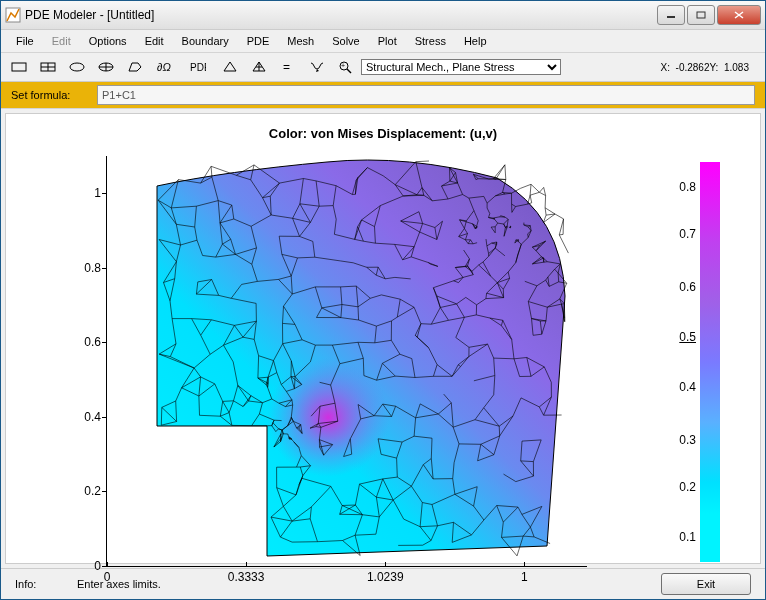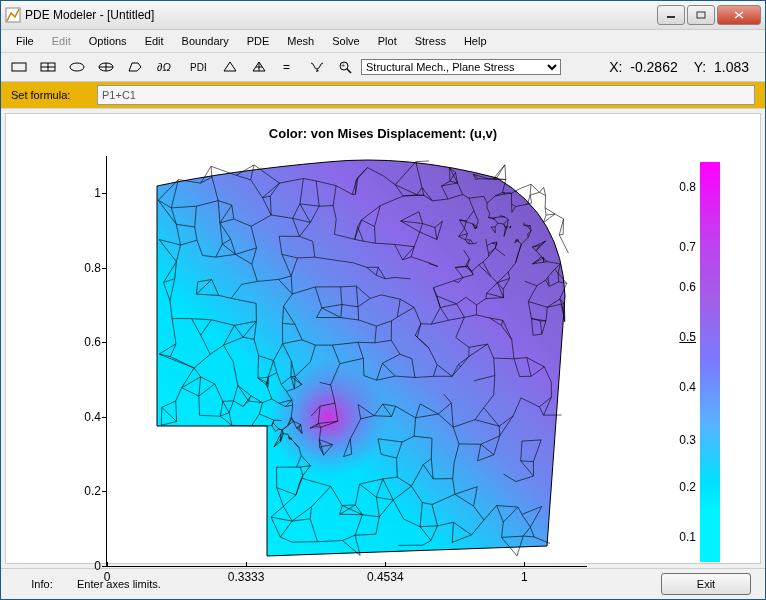--- a/index.html
+++ b/index.html
@@ -10,36 +10,36 @@
 .wbtns{display:flex;gap:2px}
 .wbtn{width:26px;height:18px;border:1px solid #888;border-radius:3px;display:flex;align-items:center;justify-content:center;font-size:10px;background:linear-gradient(#f4f4f4,#d8d8d8);cursor:pointer}
 .wbtn.close{background:linear-gradient(#e89b8c,#c9402c);color:#fff;width:42px}
 .menubar{height:22px;background:#f0f0f0;display:flex;align-items:center;padding:0 6px;border-bottom:1px solid #d4d4d4}
 .menuitem{padding:3px 9px;color:#000;cursor:pointer}
 .menuitem.disabled{color:#888}
 .toolbar{height:28px;background:#f0f0f0;display:flex;align-items:center;padding:0 4px;border-bottom:1px solid #ccc;gap:1px}
 .tbtn{width:26px;height:22px;border:1px solid transparent;display:flex;align-items:center;justify-content:center;cursor:pointer}
 .tbtn svg{width:18px;height:14px}
 .modesel{flex:0 0 200px;height:16px;font-size:11px;border:1px solid #7a7a7a;background:#fff}
-.coords{margin-left:auto;display:flex;gap:16px;padding:0 12px;font-size:14px;color:#000}
+.coords{margin-left:auto;display:flex;padding:0 12px;font-size:10px;color:#000}
 .formula-row{height:26px;background:#eab308;display:flex;align-items:center;padding:0 10px;border-bottom:1px solid #d4d4d4}
 .formula-row label{width:86px;color:#000;font-size:11px}
 .formula-row input{flex:1;height:18px;border:1px solid #999;background:#f6f6f6;color:#555;padding:0 4px;font-size:11px}
 .canvas-area{flex:1;background:#fff;margin:4px;border:1px solid #ccc;position:relative;display:flex;align-items:center;justify-content:center}
 .plot-title{position:absolute;top:12px;left:0;right:0;text-align:center;font-size:13px;font-weight:bold;color:#000}
 .axes{position:absolute;left:100px;top:42px;width:480px;height:410px;border-left:1px solid #000;border-bottom:1px solid #000}
 .ytick{position:absolute;left:-38px;width:32px;text-align:right;font-size:12px;color:#000;transform:translateY(-50%)}
 .ytickm{position:absolute;left:-5px;width:5px;border-top:1px solid #000}
 .xtick{position:absolute;bottom:-18px;transform:translateX(-50%);font-size:12px;color:#000}
 .xtickm{position:absolute;bottom:-1px;height:5px;border-left:1px solid #000}
 .mesh-svg{position:absolute;left:0;top:0;width:480px;height:410px}
 .cbar{position:absolute;right:40px;top:48px;width:20px;height:400px;background:linear-gradient(to top,#00f3ff 0%,#00f3ff 12%,#00e0ff 20%,#5ab0ff 35%,#7a7aff 50%,#a060e8 65%,#c040f0 80%,#e020f8 90%,#ff00ff 100%)}
 .ctick{position:absolute;right:64px;font-size:12px;color:#000;transform:translateY(-50%)}
 .status{height:30px;background:#f0f0f0;border-top:1px solid #ccc;display:flex;align-items:center;padding:0 14px}
-.status .lbl{width:54px;text-align:center;margin-right:8px}
+.status .lbl{width:54px;text-align:left;margin-right:8px}
 .exitbtn{margin-left:auto;width:90px;height:22px;border:1px solid #707070;background:linear-gradient(#fafafa,#e0e0e0);border-radius:3px;cursor:pointer;font-size:11px}
 </style>
 </head>
 <body>
 
 <div class="window">
   <div class="titlebar">
     <svg class="ico" viewBox="0 0 16 16">
         <rect x="1" y="1" width="14" height="14" fill="#fff" stroke="#888"></rect>
         <path d="M2 14 L6 6 L10 10 L14 2" stroke="#d97a00" fill="none" stroke-width="1.5"></path>
@@ -195,35 +195,35 @@
           <div class="ytick" style="top: 111.818px;">0.8</div>
           <div class="ytickm" style="top: 111.818px;"></div>
           <div class="ytick" style="top: 37.2727px;">1</div>
           <div class="ytickm" style="top: 37.2727px;"></div>
         </div>
         <div id="xticks">
           <div class="xtick" style="left: 0px;">0</div>
           <div class="xtickm" style="left: 0px;"></div>
           <div class="xtick" style="left: 139.117px;">0.3333</div>
           <div class="xtickm" style="left: 139.117px;"></div>
-          <div class="xtick" style="left: 278.275px;">0.4534</div>
+          <div class="xtick" style="left: 278.275px;">1.0239</div>
           <div class="xtickm" style="left: 278.275px;"></div>
           <div class="xtick" style="left: 417.391px;">1</div>
           <div class="xtickm" style="left: 417.391px;"></div>
         </div>
     </div>
     <div class="cbar"></div>
     <div id="cticks">
         <div class="ctick" style="top: 423px;">0.1</div>
         <div class="ctick" style="top: 373px;">0.2</div>
         <div class="ctick" style="top: 326px;">0.3</div>
         <div class="ctick" style="top: 273px;">0.4</div>
         <div class="ctick" style="top: 223px; text-decoration: underline;">0.5</div>
         <div class="ctick" style="top: 173px;">0.6</div>
-        <div class="ctick" style="top: 133px;">0.7</div>
+        <div class="ctick" style="top: 120px;">0.7</div>
         <div class="ctick" style="top: 73px;">0.8</div>
       </div>
   </div>
 
   <div class="status">
     <span class="lbl">Info:</span>
     <span>Enter axes limits.</span>
     <button class="exitbtn">Exit</button>
   </div>
 </div>

